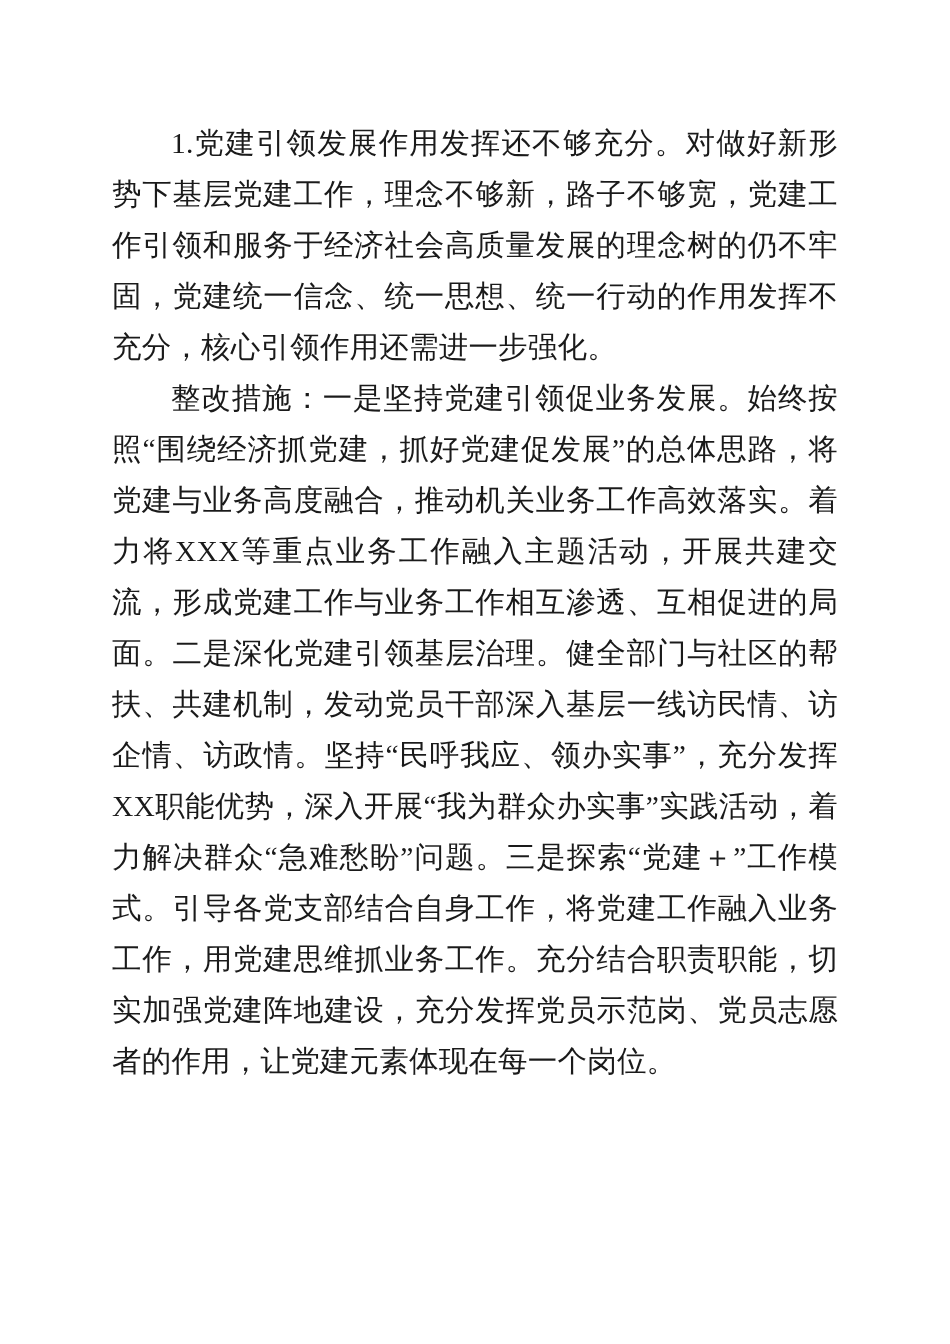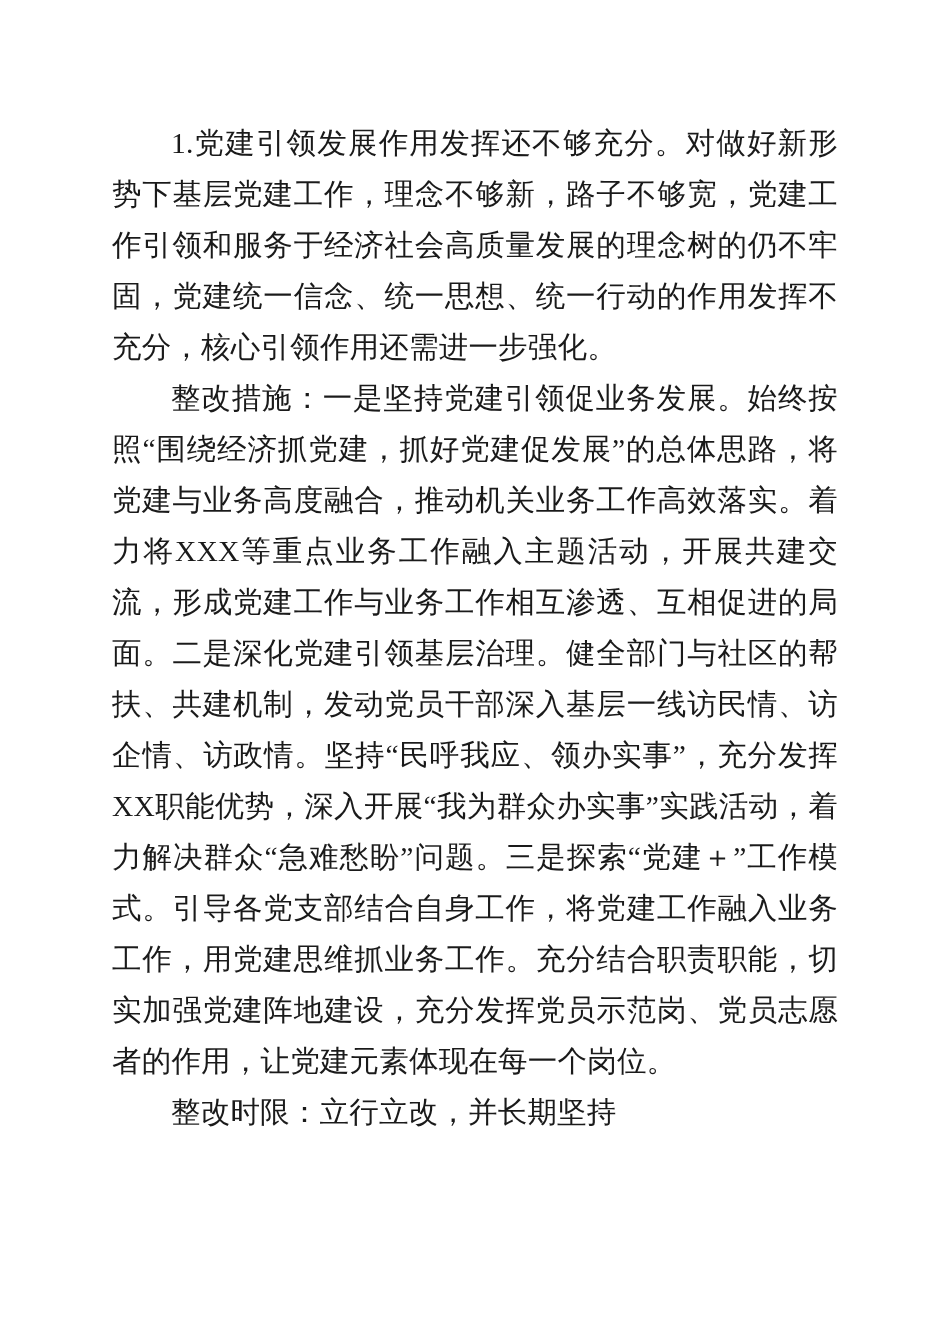--- a/index.html
+++ b/index.html
@@ -31,15 +31,14 @@
     white-space: normal;
   }
 </style>
 </head>
 <body>
 
 <div class="page">
   <div class="doc-body">
     <p class="para">1.党建引领发展作用发挥还不够充分。对做好新形势下基层党建工作，理念不够新，路子不够宽，党建工作引领和服务于经济社会高质量发展的理念树的仍不牢固，党建统一信念、统一思想、统一行动的作用发挥不充分，核心引领作用还需进一步强化。</p>
     <p class="para">整改措施：一是坚持党建引领促业务发展。始终按照“围绕经济抓党建，抓好党建促发展”的总体思路，将党建与业务高度融合，推动机关业务工作高效落实。着力将XXX等重点业务工作融入主题活动，开展共建交流，形成党建工作与业务工作相互渗透、互相促进的局面。二是深化党建引领基层治理。健全部门与社区的帮扶、共建机制，发动党员干部深入基层一线访民情、访企情、访政情。坚持“民呼我应、领办实事”，充分发挥XX职能优势，深入开展“我为群众办实事”实践活动，着力解决群众“急难愁盼”问题。三是探索“党建＋”工作模式。引导各党支部结合自身工作，将党建工作融入业务工作，用党建思维抓业务工作。充分结合职责职能，切实加强党建阵地建设，充分发挥党员示范岗、党员志愿者的作用，让党建元素体现在每一个岗位。</p>
-    <p class="para">整改时限：立行立改，并长期坚持</p>
   </div>
 </div>
 
 </body></html>

